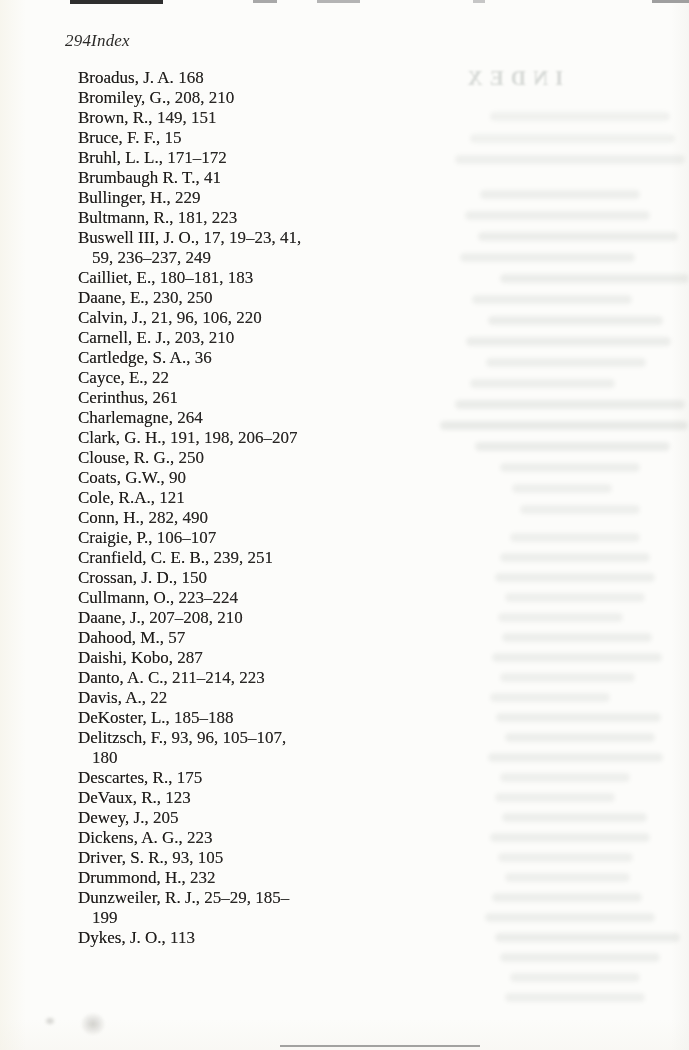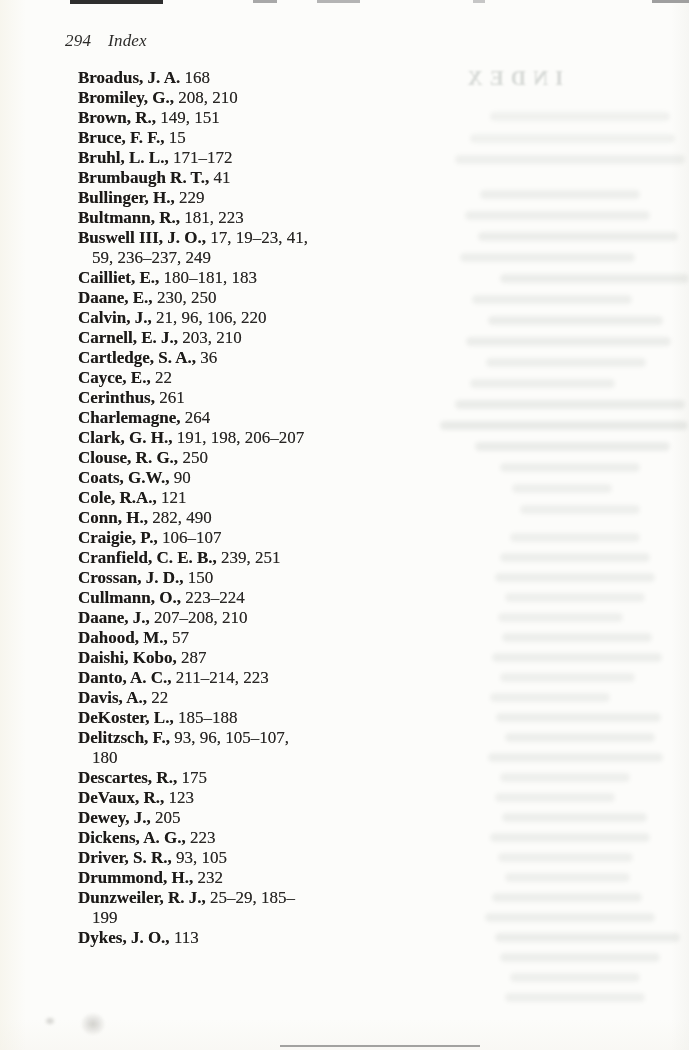--- a/index.html
+++ b/index.html
@@ -15,32 +15,32 @@
       linear-gradient(270deg, rgba(240,240,236,.5) 0, rgba(240,240,236,0) 18px),
       linear-gradient(0deg, rgba(244,242,236,.4) 0, rgba(244,242,236,0) 30px),
       #fcfcfa;
   }
   
   .page-header{
     position:absolute;left:65px;top:31px;
     font-style:italic;font-size:17px;color:#2b2a28;
     letter-spacing:.2px;
   }
-  .page-header .num{margin-right:17px;}
+  .page-header .num{}
   
   .index-body{
     position:absolute;left:78px;top:68px;width:285px;
     font-size:17px;line-height:20px;color:#23211f;
   }
   .index-section + .index-section{}
   .index-entry{
     padding-left:14px;text-indent:-14px;
     text-shadow:0 0 .4px rgba(40,38,36,.55);
   }
-  .index-entry .nm{font-weight:bold;color:#1c1a18;}
+  .index-entry .nm{font-weight:normal;color:#1c1a18;}
   .index-entry .pg{font-weight:normal;color:#282624;}
   
   .ghost-layer{position:absolute;inset:0;pointer-events:none;}
   .ghost-title{
     position:absolute;left:452px;top:66px;width:120px;
     transform:scaleX(-1);
     font-weight:bold;font-size:21px;letter-spacing:7px;
     color:rgba(125,136,130,.30);
     filter:blur(1.3px);
     text-align:center;

